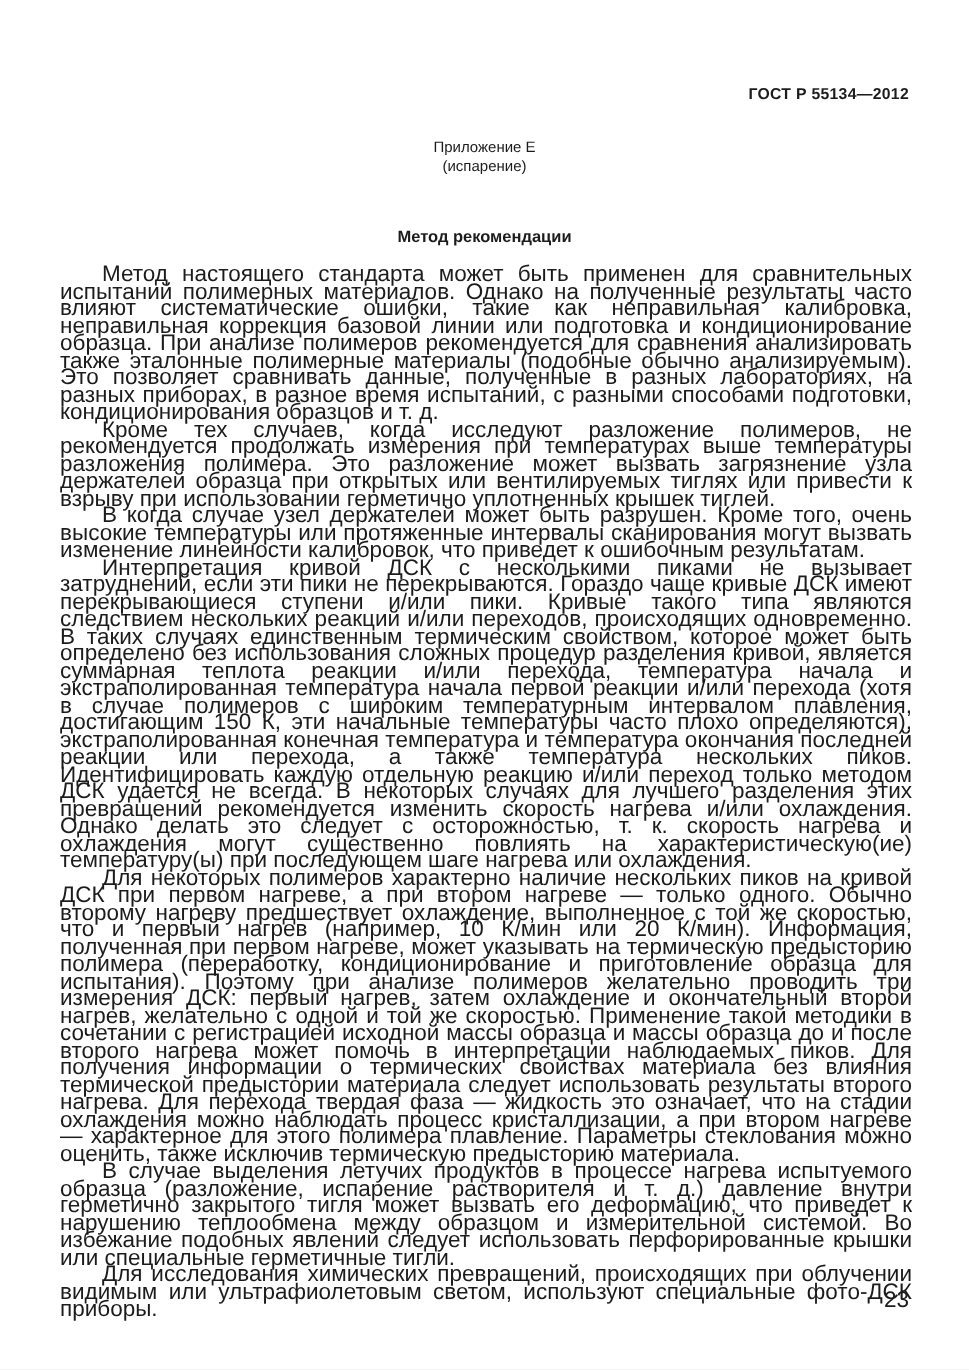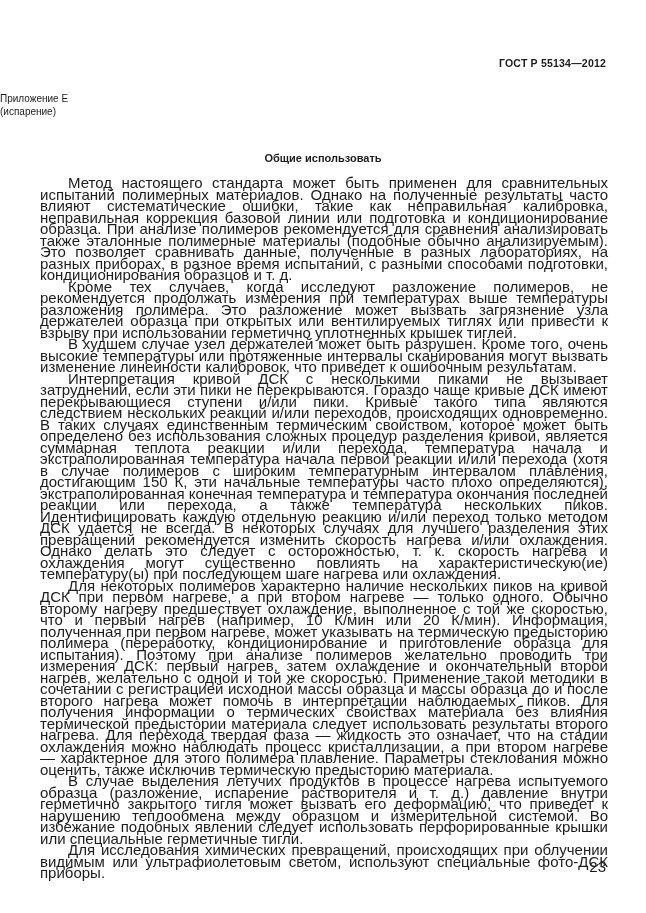--- a/index.html
+++ b/index.html
@@ -23,20 +23,21 @@
     right: 40px;
     font-size: 10.5px;
     font-weight: bold;
     letter-spacing: 0.2px;
   }
   .appendix {
     position: absolute;
     top: 92px;
     left: 0;
     right: 0;
+    text-align: center;
     font-size: 10px;
     line-height: 13px;
   }
   .section-title {
     position: absolute;
     top: 152px;
     left: 0;
     right: 0;
     text-align: center;
     font-size: 11px;
@@ -68,26 +69,26 @@
 
 <div class="page">
 
   <div class="doc-number">ГОСТ Р 55134—2012</div>
 
   <div class="appendix">
     <div>Приложение Е</div>
     <div>(испарение)</div>
   </div>
 
-  <div class="section-title">Общие использовать</div>
+  <div class="section-title">Метод рекомендации</div>
 
   <div class="body-text">
     <p>Метод настоящего стандарта может быть применен для сравнительных испытаний полимерных материалов. Однако на полученные результаты часто влияют систематические ошибки, такие как неправильная калибровка, неправильная коррекция базовой линии или подготовка и кондиционирование образца. При анализе полимеров рекомендуется для сравнения анализировать также эталонные полимерные материалы (подобные обычно анализируемым). Это позволяет сравнивать данные, полученные в разных лабораториях, на разных приборах, в разное время испытаний, с разными способами подготовки, кондиционирования образцов и т. д.</p>
     <p>Кроме тех случаев, когда исследуют разложение полимеров, не рекомендуется продолжать измерения при температурах выше температуры разложения полимера. Это разложение может вызвать загрязнение узла держателей образца при открытых или вентилируемых тиглях или привести к взрыву при использовании герметично уплотненных крышек тиглей.</p>
-    <p>В худшем случае узел держателей может быть разрушен. Кроме того, очень высокие температуры или протяженные интервалы сканирования могут вызвать изменение линейности калибровок, что приведет к ошибочным результатам.</p>
+    <p>В когда случае узел держателей может быть разрушен. Кроме того, очень высокие температуры или протяженные интервалы сканирования могут вызвать изменение линейности калибровок, что приведет к ошибочным результатам.</p>
     <p>Интерпретация кривой ДСК с несколькими пиками не вызывает затруднений, если эти пики не перекрываются. Гораздо чаще кривые ДСК имеют перекрывающиеся ступени и/или пики. Кривые такого типа являются следствием нескольких реакций и/или переходов, происходящих одновременно. В таких случаях единственным термическим свойством, которое может быть определено без использования сложных процедур разделения кривой, является суммарная теплота реакции и/или перехода, температура начала и экстраполированная температура начала первой реакции и/или перехода (хотя в случае полимеров с широким температурным интервалом плавления, достигающим 150 К, эти начальные температуры часто плохо определяются), экстраполированная конечная температура и температура окончания последней реакции или перехода, а также температура нескольких пиков. Идентифицировать каждую отдельную реакцию и/или переход только методом ДСК  удается не всегда. В некоторых случаях для лучшего разделения этих превращений рекомендуется изменить скорость нагрева и/или охлаждения. Однако делать это следует с осторожностью, т. к. скорость нагрева и охлаждения могут существенно повлиять на характеристическую(ие) температуру(ы) при последующем шаге нагрева или охлаждения.</p>
     <p>Для некоторых полимеров характерно наличие нескольких пиков на кривой ДСК при первом нагреве, а при втором нагреве — только одного. Обычно второму нагреву предшествует охлаждение, выполненное с той же скоростью, что и первый нагрев (например, 10 К/мин или 20 К/мин). Информация, полученная при первом нагреве, может указывать на термическую предысторию полимера (переработку, кондиционирование и приготовление образца для испытания). Поэтому при анализе полимеров желательно проводить три измерения ДСК: первый нагрев, затем охлаждение и окончательный второй нагрев, желательно с одной и той же скоростью. Применение такой методики в сочетании с регистрацией исходной массы образца и массы образца до и после второго нагрева может помочь в интерпретации наблюдаемых пиков. Для получения информации о термических свойствах материала без влияния термической предыстории материала следует использовать результаты второго нагрева. Для перехода твердая фаза — жидкость это означает, что на стадии охлаждения можно наблюдать процесс кристаллизации, а при втором нагреве — характерное для этого полимера плавление. Параметры стеклования можно оценить, также исключив термическую предысторию материала.</p>
     <p>В случае выделения летучих продуктов в процессе нагрева испытуемого образца (разложение, испарение растворителя и т. д.) давление внутри герметично закрытого тигля может вызвать его деформацию, что приведет к нарушению теплообмена между образцом и измерительной системой. Во избежание подобных явлений следует использовать перфорированные крышки или специальные герметичные тигли.</p>
     <p>Для исследования химических превращений, происходящих при облучении видимым или ультрафиолетовым светом, используют специальные фото-ДСК приборы.</p>
   </div>
 
   <div class="page-number">23</div>
 
 </div>
 

